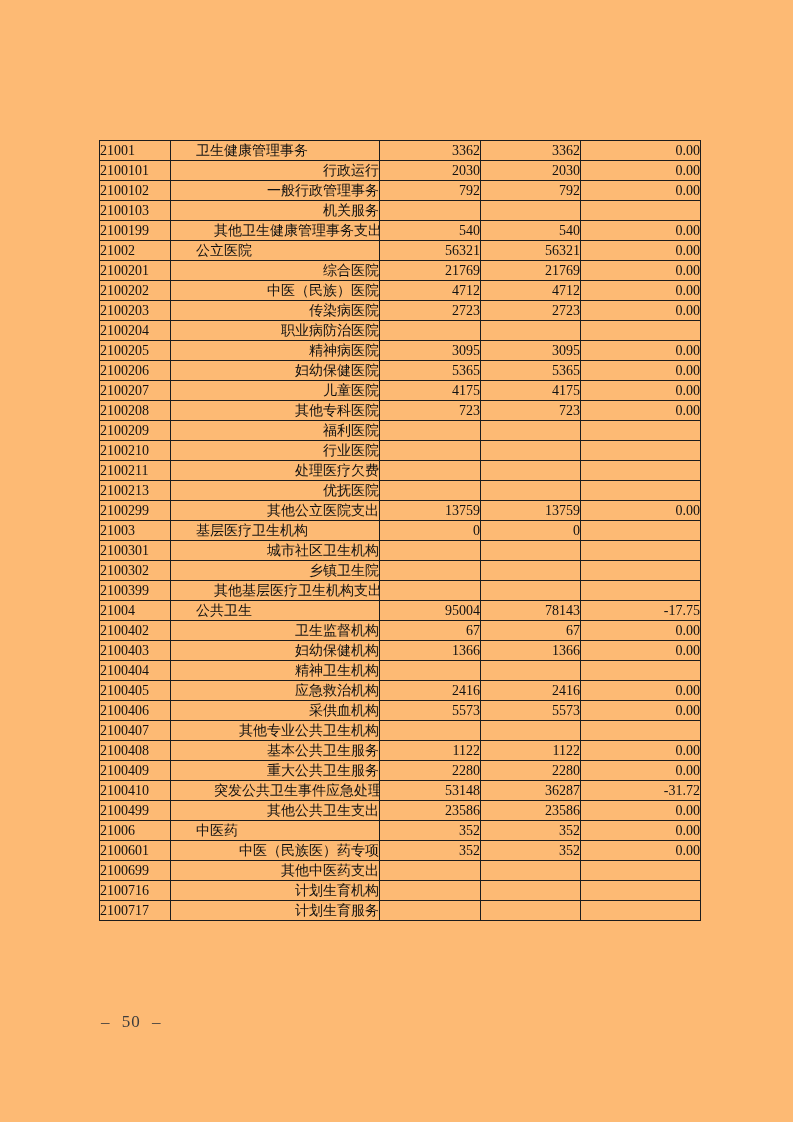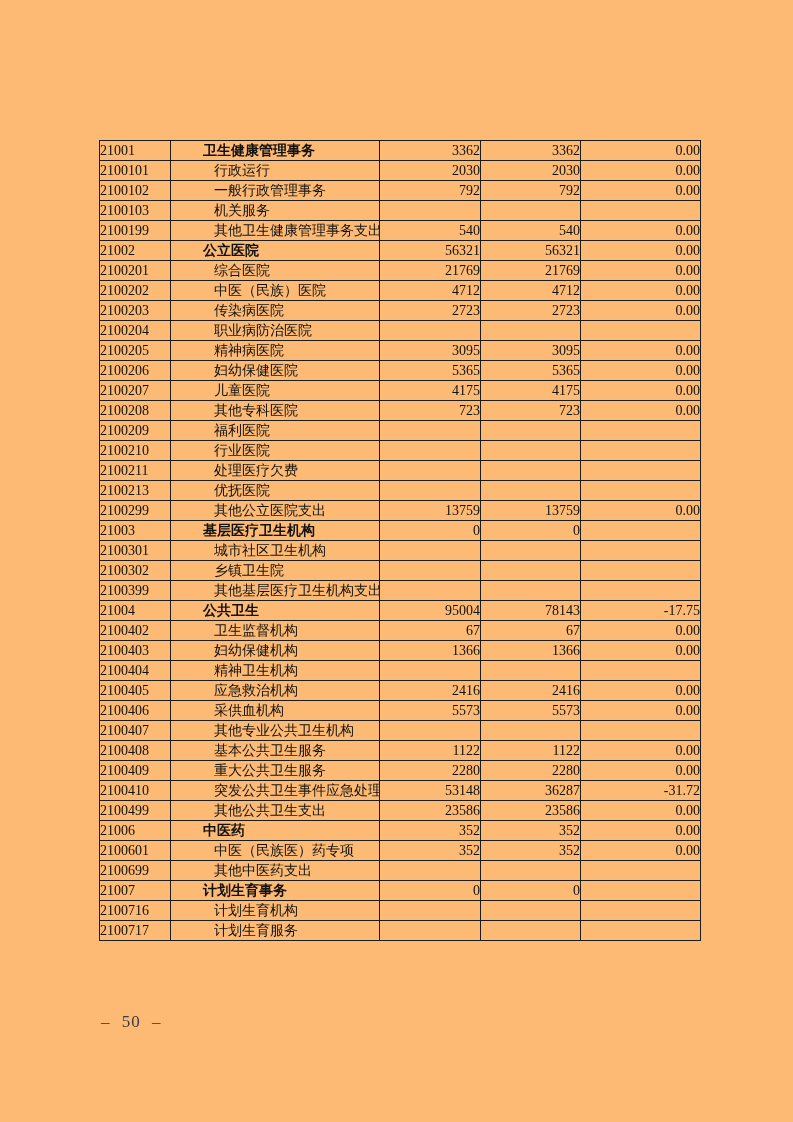--- a/index.html
+++ b/index.html
@@ -33,22 +33,22 @@
     white-space: nowrap;
     overflow: hidden;
     vertical-align: middle;
   }
   td.cell-code {
     text-align: left;
     padding-left: 3px;
     font-size: 14.5px;
   }
   td.cell-name { text-align: left; }
-  td.cell-name.lvl1 { padding-left: 32px; font-weight: bold; }
-  td.cell-name.lvl2 { padding-left: 43px; }
+  td.cell-name.lvl1 { padding-left: 25px; }
+  td.cell-name.lvl2 { padding-left: 43px; text-align: right; }
   td.cell-num {
     text-align: right;
     padding-right: 4px;
     font-size: 14.5px;
   }
   td.cell-pct { border-left: 2px solid #1c1c1c; }
   .page-number {
     position: absolute;
     left: 101px;
     top: 1012px;
@@ -325,27 +325,20 @@
           <td class="cell-num cell-pct">0.00</td>
         </tr>
         <tr>
           <td class="cell-code">2100699</td>
           <td class="cell-name lvl2">其他中医药支出</td>
           <td class="cell-num"></td>
           <td class="cell-num"></td>
           <td class="cell-num cell-pct"></td>
         </tr>
         <tr>
-          <td class="cell-code">21007</td>
-          <td class="cell-name lvl1">计划生育事务</td>
-          <td class="cell-num">0</td>
-          <td class="cell-num">0</td>
-          <td class="cell-num cell-pct"></td>
-        </tr>
-        <tr>
           <td class="cell-code">2100716</td>
           <td class="cell-name lvl2">计划生育机构</td>
           <td class="cell-num"></td>
           <td class="cell-num"></td>
           <td class="cell-num cell-pct"></td>
         </tr>
         <tr>
           <td class="cell-code">2100717</td>
           <td class="cell-name lvl2">计划生育服务</td>
           <td class="cell-num"></td>

